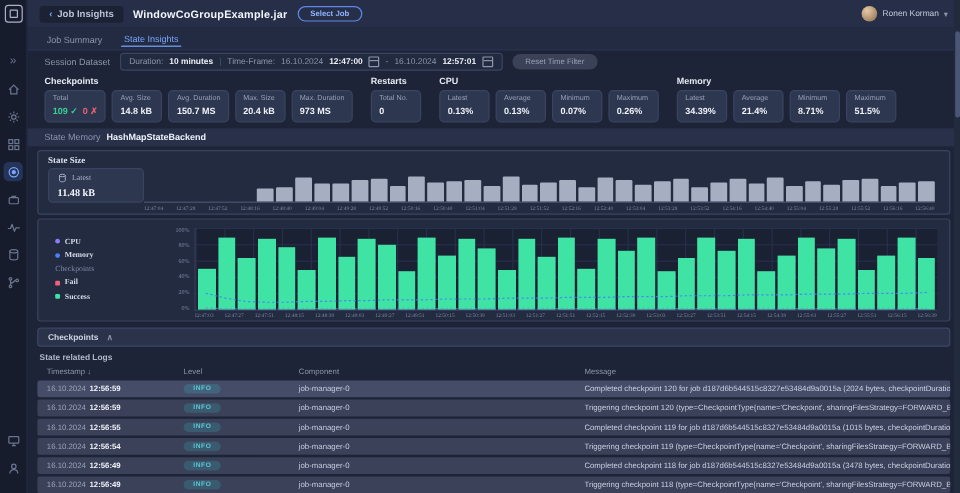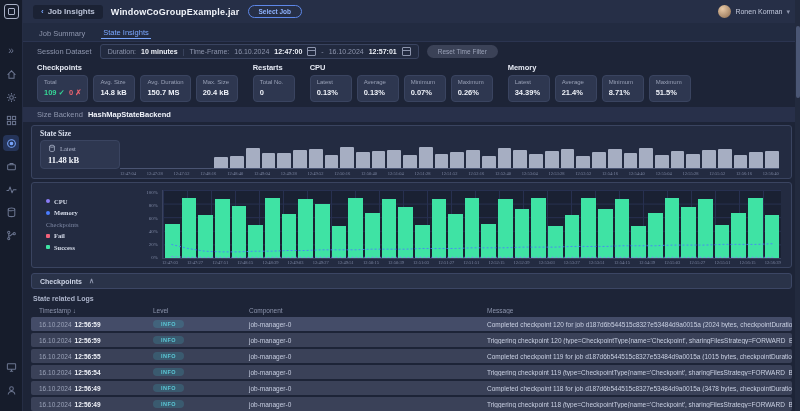--- a/index.html
+++ b/index.html
@@ -236,20 +236,24 @@
               <div class="card-value">14.8 kB</div>
             </div>
             <div class="card">
               <div class="card-label">Avg. Duration</div>
               <div class="card-value">150.7 MS</div>
             </div>
             <div class="card">
               <div class="card-label">Max. Size</div>
               <div class="card-value">20.4 kB</div>
             </div>
+            <div class="card">
+              <div class="card-label">Max. Duration</div>
+              <div class="card-value">973 MS</div>
+            </div>
           </div>
         </div>
         <div class="stat-group">
           <div class="group-title">Restarts</div>
           <div class="cards">
             <div class="card">
               <div class="card-label">Total No.</div>
               <div class="card-value">0</div>
             </div>
           </div>
@@ -292,21 +296,21 @@
             </div>
             <div class="card">
               <div class="card-label">Maximum</div>
               <div class="card-value">51.5%</div>
             </div>
           </div>
         </div>
       </div>
 
     <div class="backend-row">
-      <span class="mut">Size Backend</span>
+      <span class="mut">State Memory</span>
       <span class="v">HashMapStateBackend</span>
     </div>
 
     <section class="panel">
       <div class="panel-title">State Size</div>
       <div class="ss-body">
         <div class="latest-card">
           <div class="latest-top">
             <svg width="8" height="9" viewBox="0 0 12 12" fill="none" stroke="currentColor" stroke-width="1.2">
                 <ellipse cx="6" cy="2.6" rx="3.6" ry="1.5"></ellipse>

